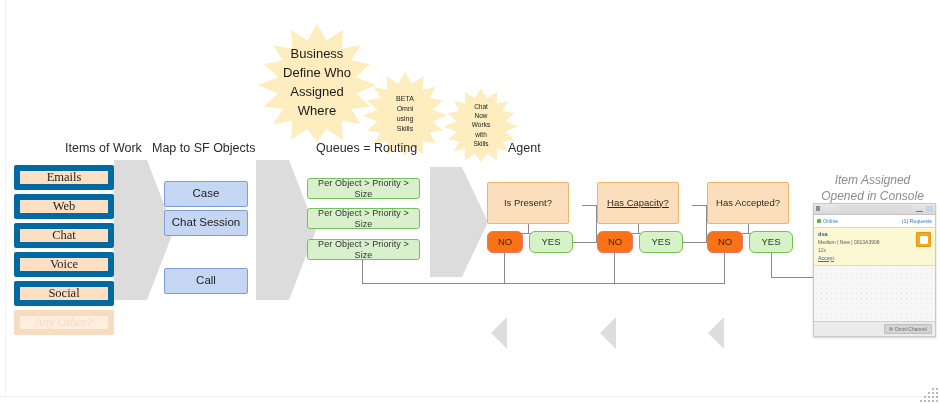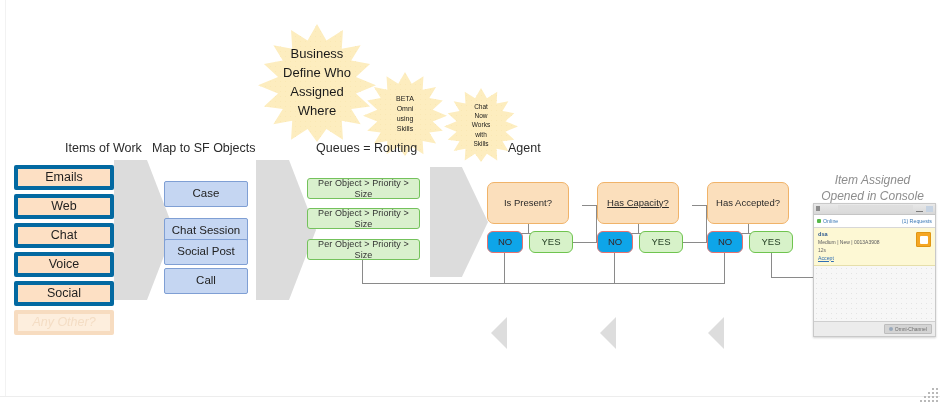--- a/index.html
+++ b/index.html
@@ -19,32 +19,32 @@
   .grip i{position:absolute;background:#b9b9b9;width:2px;height:2px;display:block;}
 
   
   .col-title{position:absolute;font-size:12.5px;color:#2b2b2b;white-space:nowrap;}
 
   
   .node{position:absolute;box-sizing:border-box;display:flex;
         align-items:center;justify-content:center;text-align:center;
         font-size:11.5px;color:#222;line-height:1.15;}
 
-  .box-orange{background:#fde0c4;border:4px solid #0369a1;border-radius:2px;color:#1f1f1f;font-size:12.5px;}
+  .box-orange{background:#fde0c4;border:6px solid #0369a1;border-radius:2px;color:#1f1f1f;font-size:12.5px;font-family:Liberation Serif, serif;}
   .box-orange.faded{background:#fdeedd;border-color:#f7dcc0;color:#f4ddc4;font-style:italic;}
 
   .box-blue{background:#c5d6f2;border:1px solid #7f9fd4;border-radius:2px;font-size:11.5px;
             background-image:radial-gradient(#b9cdee 0.5px, transparent 0.6px);
             background-size:4px 4px;}
 
   .box-green{background:#d9f0cd;border:1px solid #74c25c;border-radius:3px;font-size:9px;
              color:#333;letter-spacing:.1px;}
 
-  .box-decision{background:#fbdfbc;border:1px solid #f0b369;border-radius:7px;font-size:9.5px;color:#2a2a2a;}
-  .box-no{background:#0ea5e9;border:1px solid #e8736f;border-radius:6px;font-size:9.5px;color:#3a1f1f;}
+  .box-decision{background:#fbdfbc;border:1px solid #f0b369;border-radius:2px;font-size:9.5px;color:#2a2a2a;}
+  .box-no{background:#f97316;border:1px solid #e8736f;border-radius:6px;font-size:9.5px;color:#3a1f1f;}
   .box-yes{background:#d7f2c9;border:1px solid #6fc44f;border-radius:6px;font-size:9.5px;color:#1f3a1f;}
 
   
   .chev{position:absolute;background:#dcdcdc;}
   .chev.c1{left:114px;top:160px;width:60px;height:140px;
            clip-path:polygon(0 0,55% 0,100% 50%,55% 100%,0 100%);}
   .chev.c2{left:256px;top:160px;width:60px;height:140px;
            clip-path:polygon(0 0,55% 0,100% 50%,55% 100%,0 100%);}
   .chev.c3{left:430px;top:167px;width:58px;height:110px;
            clip-path:polygon(0 0,55% 0,100% 50%,55% 100%,0 100%);}
@@ -172,25 +172,22 @@
   <div class="node box-orange" style="left:14px;top:281px;width:100px;height:25px;">
     <span>Social</span>
   </div>
   <div class="node box-orange faded" style="left:14px;top:310px;width:100px;height:25px;">
     <span>Any Other?</span>
   </div>
 
   <div class="node box-blue" style="left:164px;top:181px;width:84px;height:26px;">
     <span>Case</span>
   </div>
-  <div class="node box-blue" style="left:164px;top:210px;width:84px;height:26px;margin-top:8px;">
+  <div class="node box-blue" style="left:164px;top:210px;width:84px;height:26px;">
     <span>Chat Session</span>
-  </div>
-  <div class="node box-blue" style="left:164px;top:239px;width:84px;height:26px;">
-    <span>Social Post</span>
   </div>
   <div class="node box-blue" style="left:164px;top:268px;width:84px;height:26px;">
     <span>Call</span>
   </div>
 
   <div class="node box-green" style="left:307px;top:178px;width:113px;height:21px;">
     <span>Per Object &gt; Priority &gt; Size</span>
   </div>
   <div class="node box-green" style="left:307px;top:208px;width:113px;height:21px;">
     <span>Per Object &gt; Priority &gt; Size</span>

